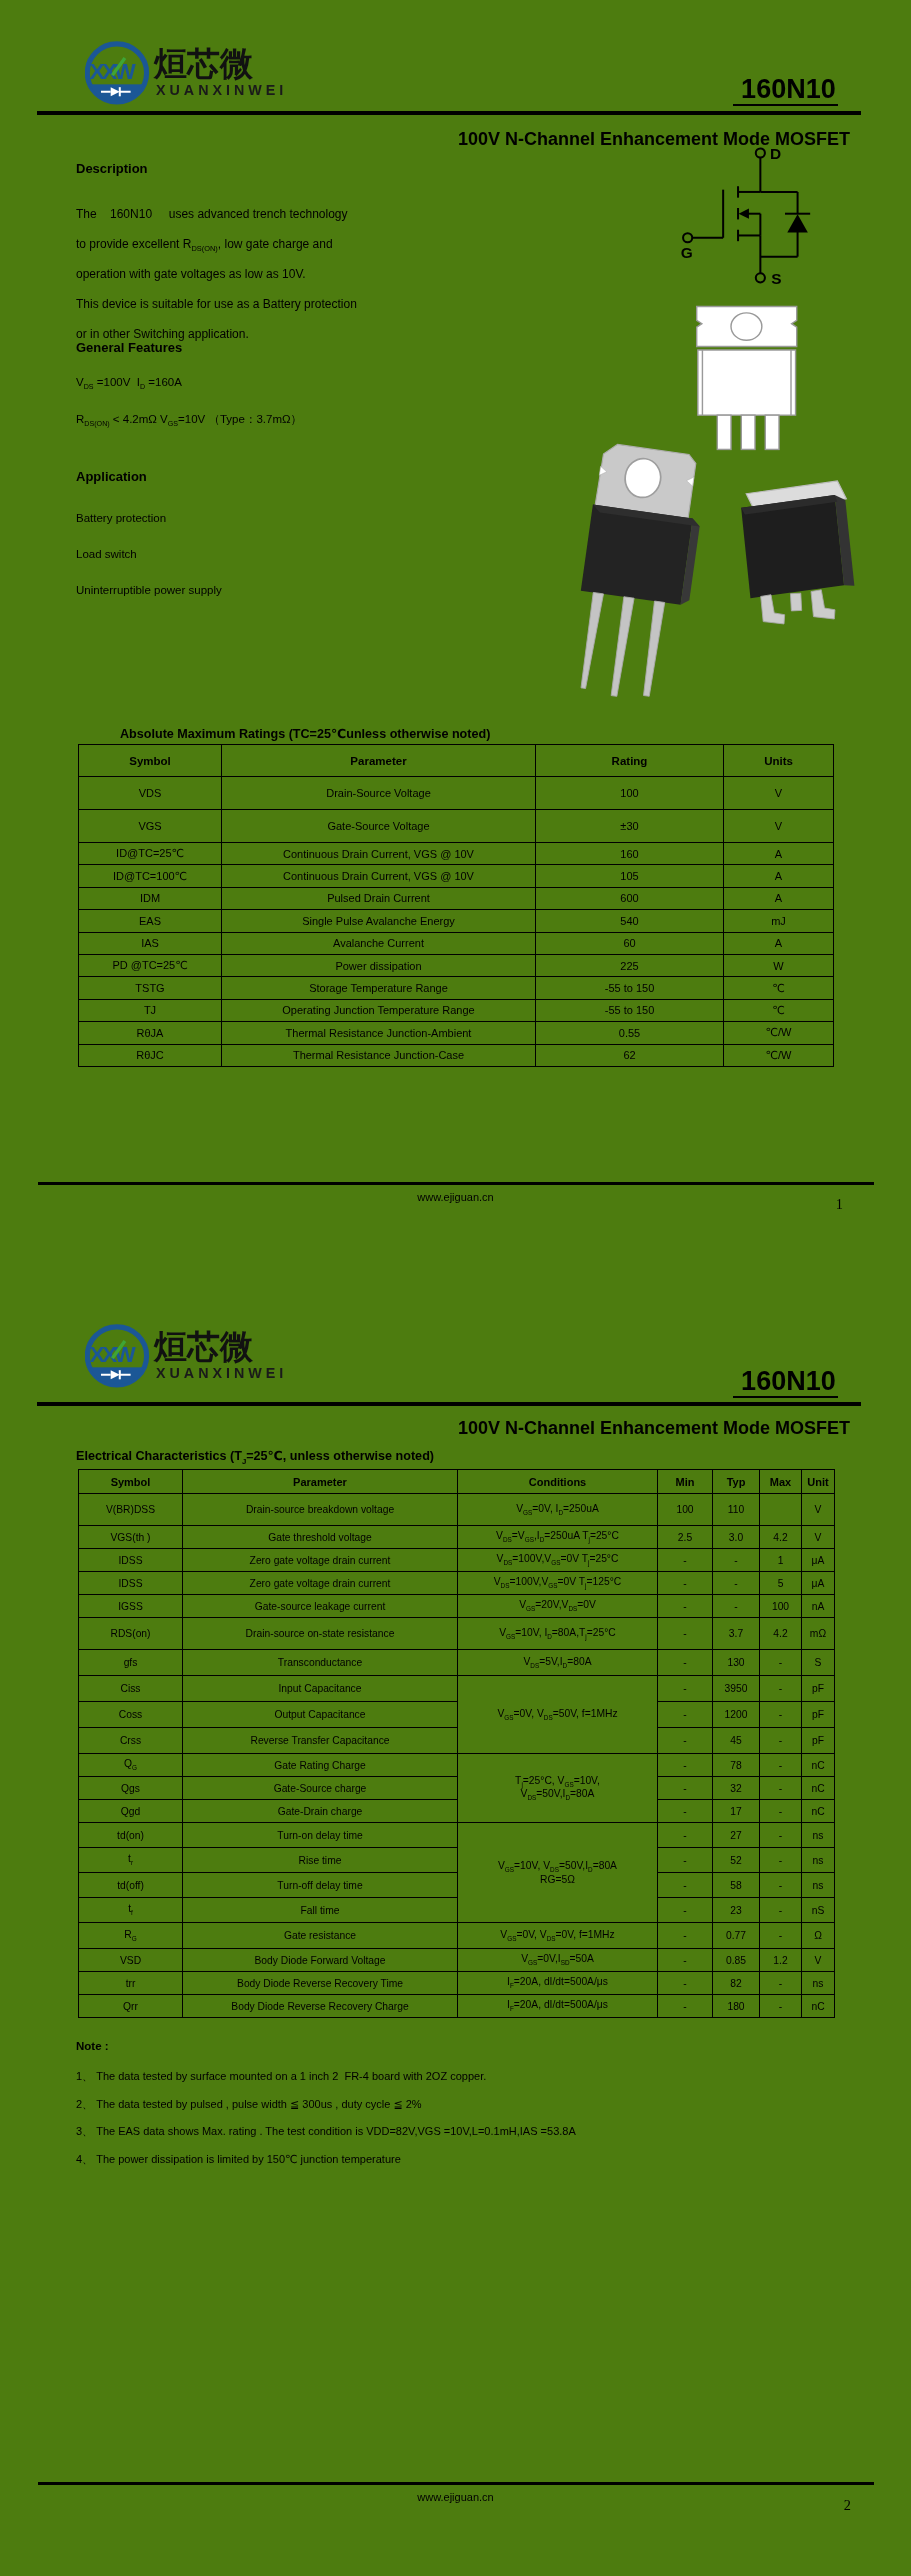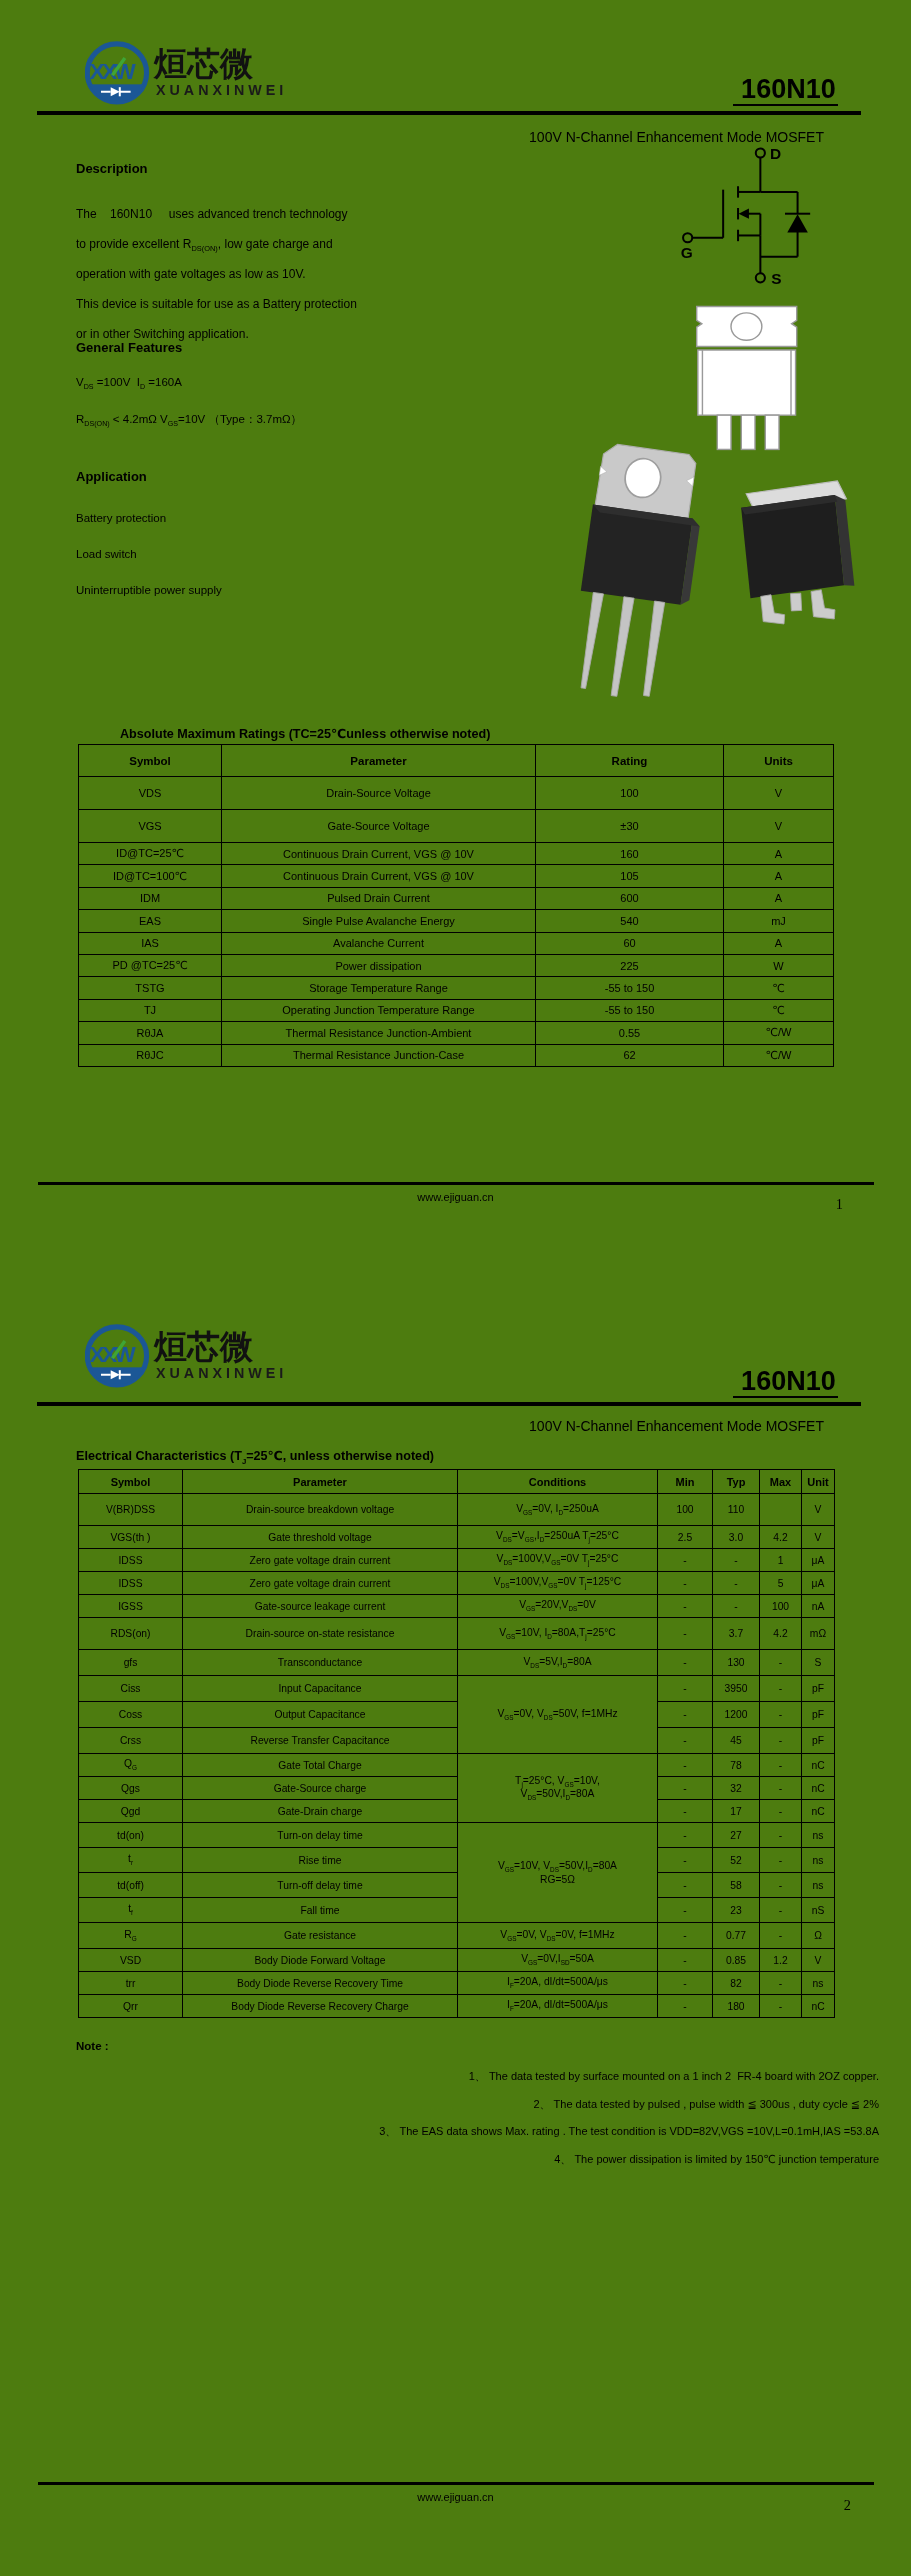--- a/index.html
+++ b/index.html
@@ -19,21 +19,21 @@
   .logo svg { position:absolute; left:0; top:0; }
   .logo-cn { position:absolute; left:69px; top:1.1px; font-size:33px; font-weight:800; color:#111; white-space:nowrap; }
   .logo-en { position:absolute; left:71px; top:41px; font-size:14.3px; font-weight:600; letter-spacing:4px; color:#1a1a1a; white-space:nowrap; }
 
   .part { right:73px; font-size:27px; font-weight:700; line-height:1.0; border-bottom:2.3px solid #000; padding:0 2.3px 1.1px 8px; }
   .part-p1 { top:76px; }
   .part-p2 { top:1368px; }
   .hrule { left:37px; width:824px; height:4px; background:#000; }
   .hrule-p1 { top:111px; }
   .hrule-p2 { top:1402px; }
-  .subtitle { right:87px; font-size:14px; font-weight:400; }
+  .subtitle { right:61px; font-size:18px; font-weight:700; }
   .subtitle-p1 { top:129px; }
   .subtitle-p2 { top:1418px; }
 
   
   .h2 { font-size:13px; font-weight:700; }
   .desc-h  { left:76px; top:161px; }
   .desc    { left:76px; top:199px; width:448px; font-size:12px; }
   .desc p  { height:30px; line-height:30px; white-space:pre-wrap; }
   .gf-h    { left:76px; top:340px; }
   .gf      { left:76px; top:364px; width:448px; font-size:11.5px; }
@@ -70,21 +70,21 @@
   .t2 th { height:24px; font-size:11px; }
   .t2 td { font-size:10.3px; white-space:pre-line; }
   .t2 tr.h56 td { height:32px; }
   .t2 tr.h46 td { height:26px; }
   .t2 tr.h44 td { height:25px; }
   .t2 tr.h40 td { height:23px; }
 
   
   .note-h { left:76px; top:2040px; font-size:11.5px; font-weight:700; }
   .notes  { left:76px; top:2063px; width:803px; font-size:11px; }
-  .notes p { height:27.5px; line-height:27.5px; white-space:pre-wrap;text-align:right; }
+  .notes p { height:27.5px; line-height:27.5px; white-space:pre-wrap; }
 
   
   .frule { left:38px; width:836px; height:3.4px; background:#000; }
   .frule-p1 { top:1182px; }
   .frule-p2 { top:2482px; }
   .furl { left:0; width:100%; text-align:center; font-size:11px; }
   .furl-p1 { top:1191px; }
   .furl-p2 { top:2491px; }
   .fpage { font-size:14.3px; font-family:"Liberation Serif","DejaVu Serif",serif; }
   .fpage-p1 { top:1196px; right:68px; }
@@ -442,21 +442,21 @@
     <tr class="h46">
           <td>Crss</td>
           <td>Reverse Transfer Capacitance</td>
           <td>-</td>
           <td>45</td>
           <td>-</td>
           <td>pF</td>
         </tr>
     <tr class="h40">
           <td>Q<sub>G</sub></td>
-          <td>Gate Total Charge</td>
+          <td>Gate Rating Charge</td>
           <td rowspan="3">T<sub>j</sub>=25°C, V<sub>GS</sub>=10V,
 V<sub>DS</sub>=50V,I<sub>D</sub>=80A</td>
           <td>-</td>
           <td>78</td>
           <td>-</td>
           <td>nC</td>
         </tr>
     <tr class="h40">
           <td>Qgs</td>
           <td>Gate-Source charge</td>

